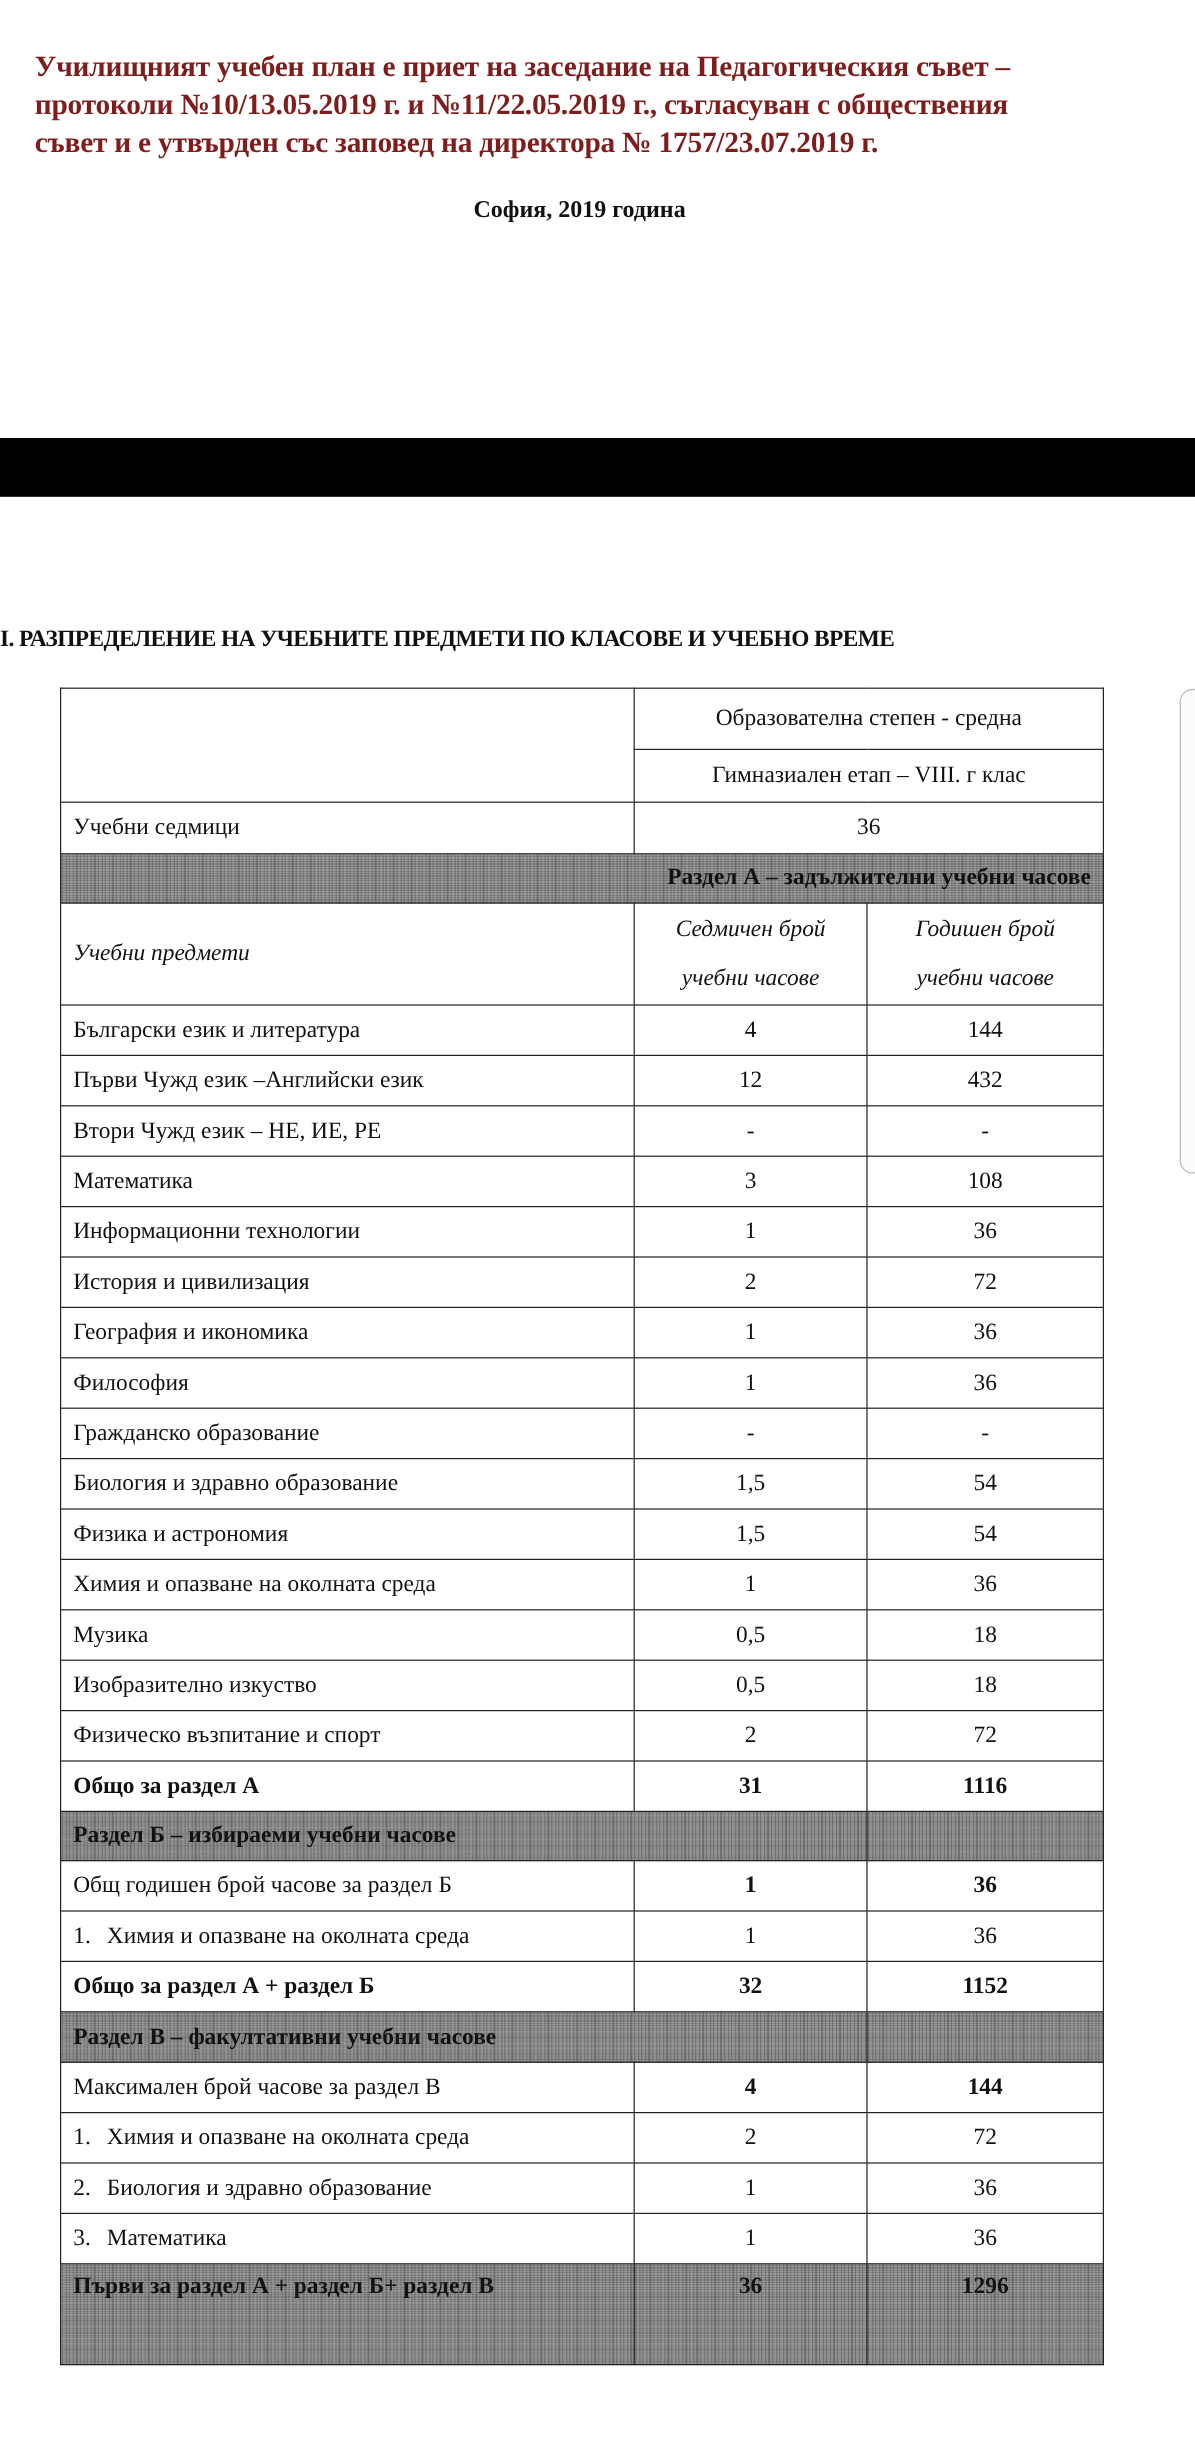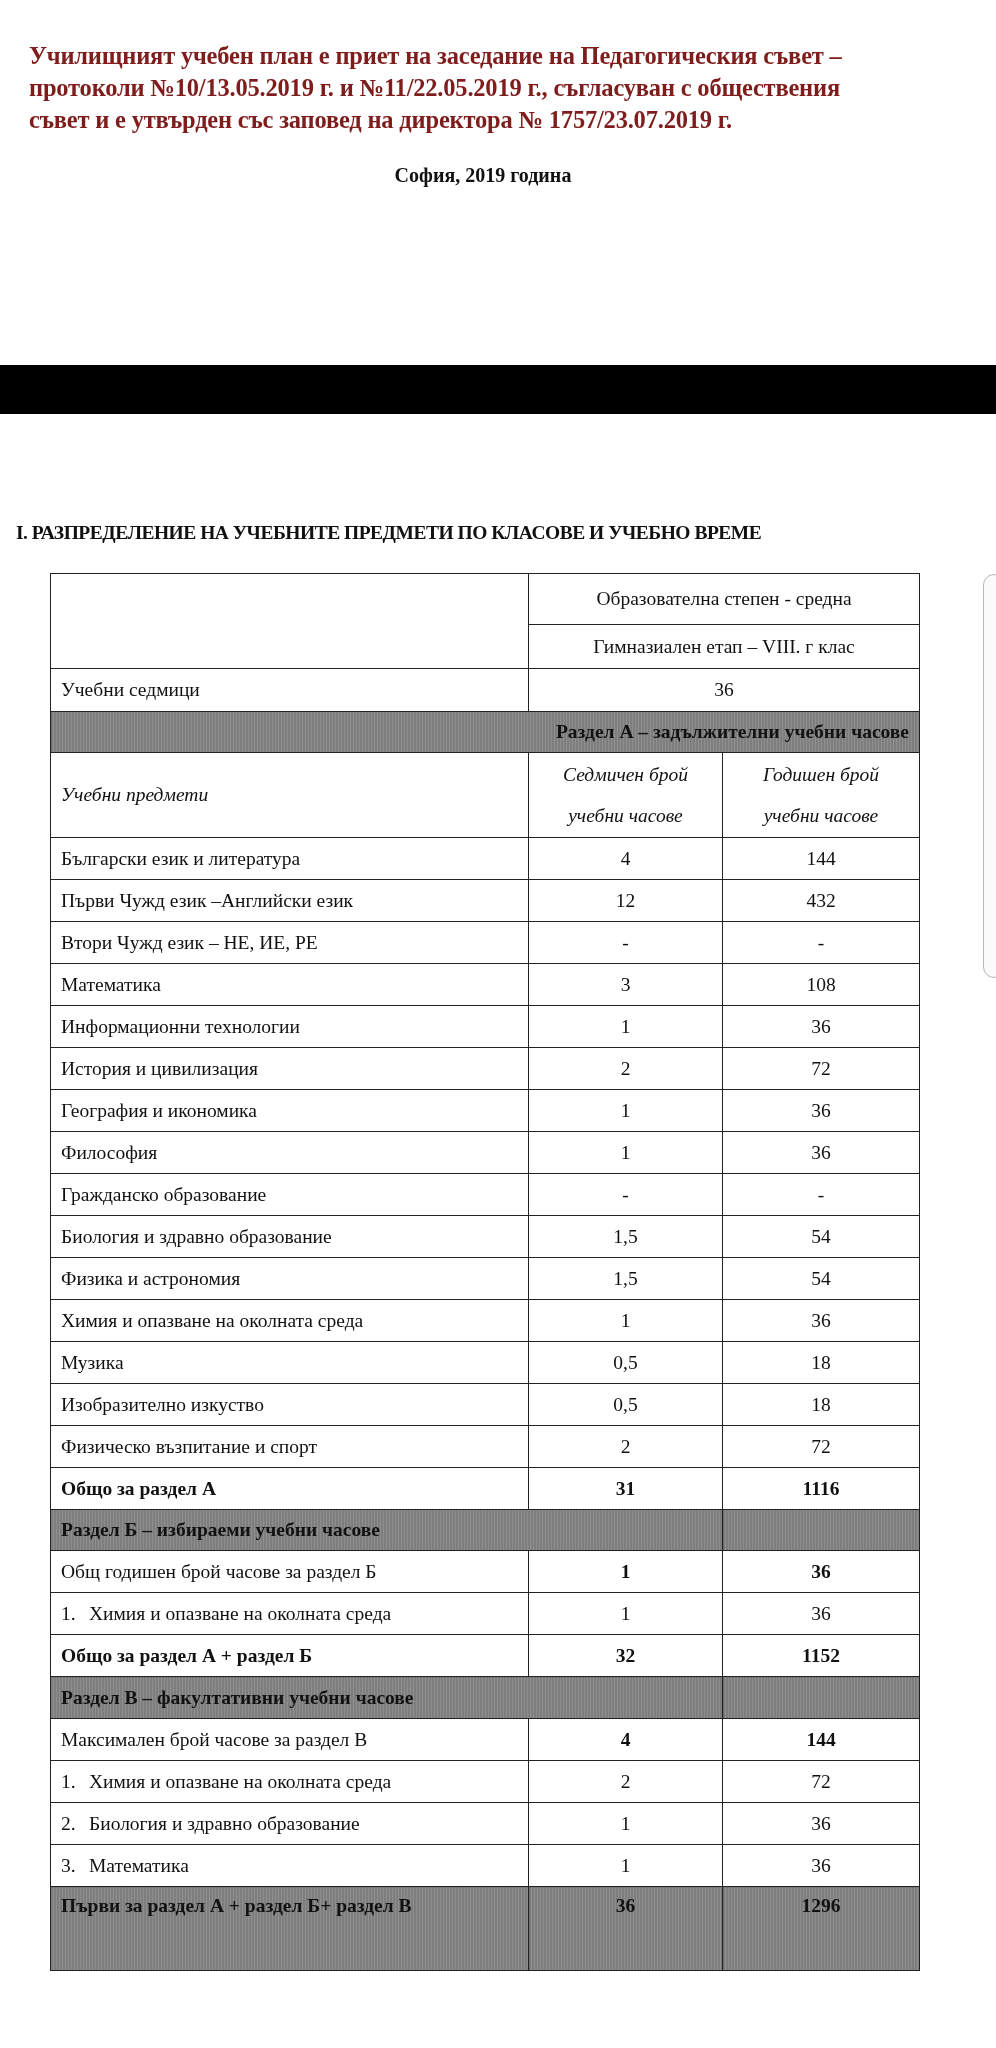--- a/index.html
+++ b/index.html
@@ -15,21 +15,21 @@
   }
   .intro p { margin: 0; white-space: nowrap; }
   .city {
     position: absolute; left: 0; width: 966px; top: 164px; text-align: center;
     font-weight: bold; font-size: 20px; color: #111;
   }
   .black-band {
     position: absolute; left: 0; top: 365px; width: 996px; height: 49px; background: #000;
   }
   .section-title {
-    position: absolute; left: 16px; top: 522px; font-weight: bold; font-size: 19.5px;
+    position: absolute; left: 0; top: 522px; font-weight: bold; font-size: 19.5px;
     letter-spacing: -0.5px; white-space: nowrap; color: #111;
   }
   .scroll-handle {
     position: absolute; left: 983px; top: 574px; width: 20px; height: 402px;
     border: 1px solid #b8b8b8; border-radius: 14px; background: #fbfbfb;
   }
   table.plan {
     position: absolute; left: 50px; top: 573px; width: 869px;
     border-collapse: collapse; table-layout: fixed; font-size: 19.5px; color: #111;
   }

